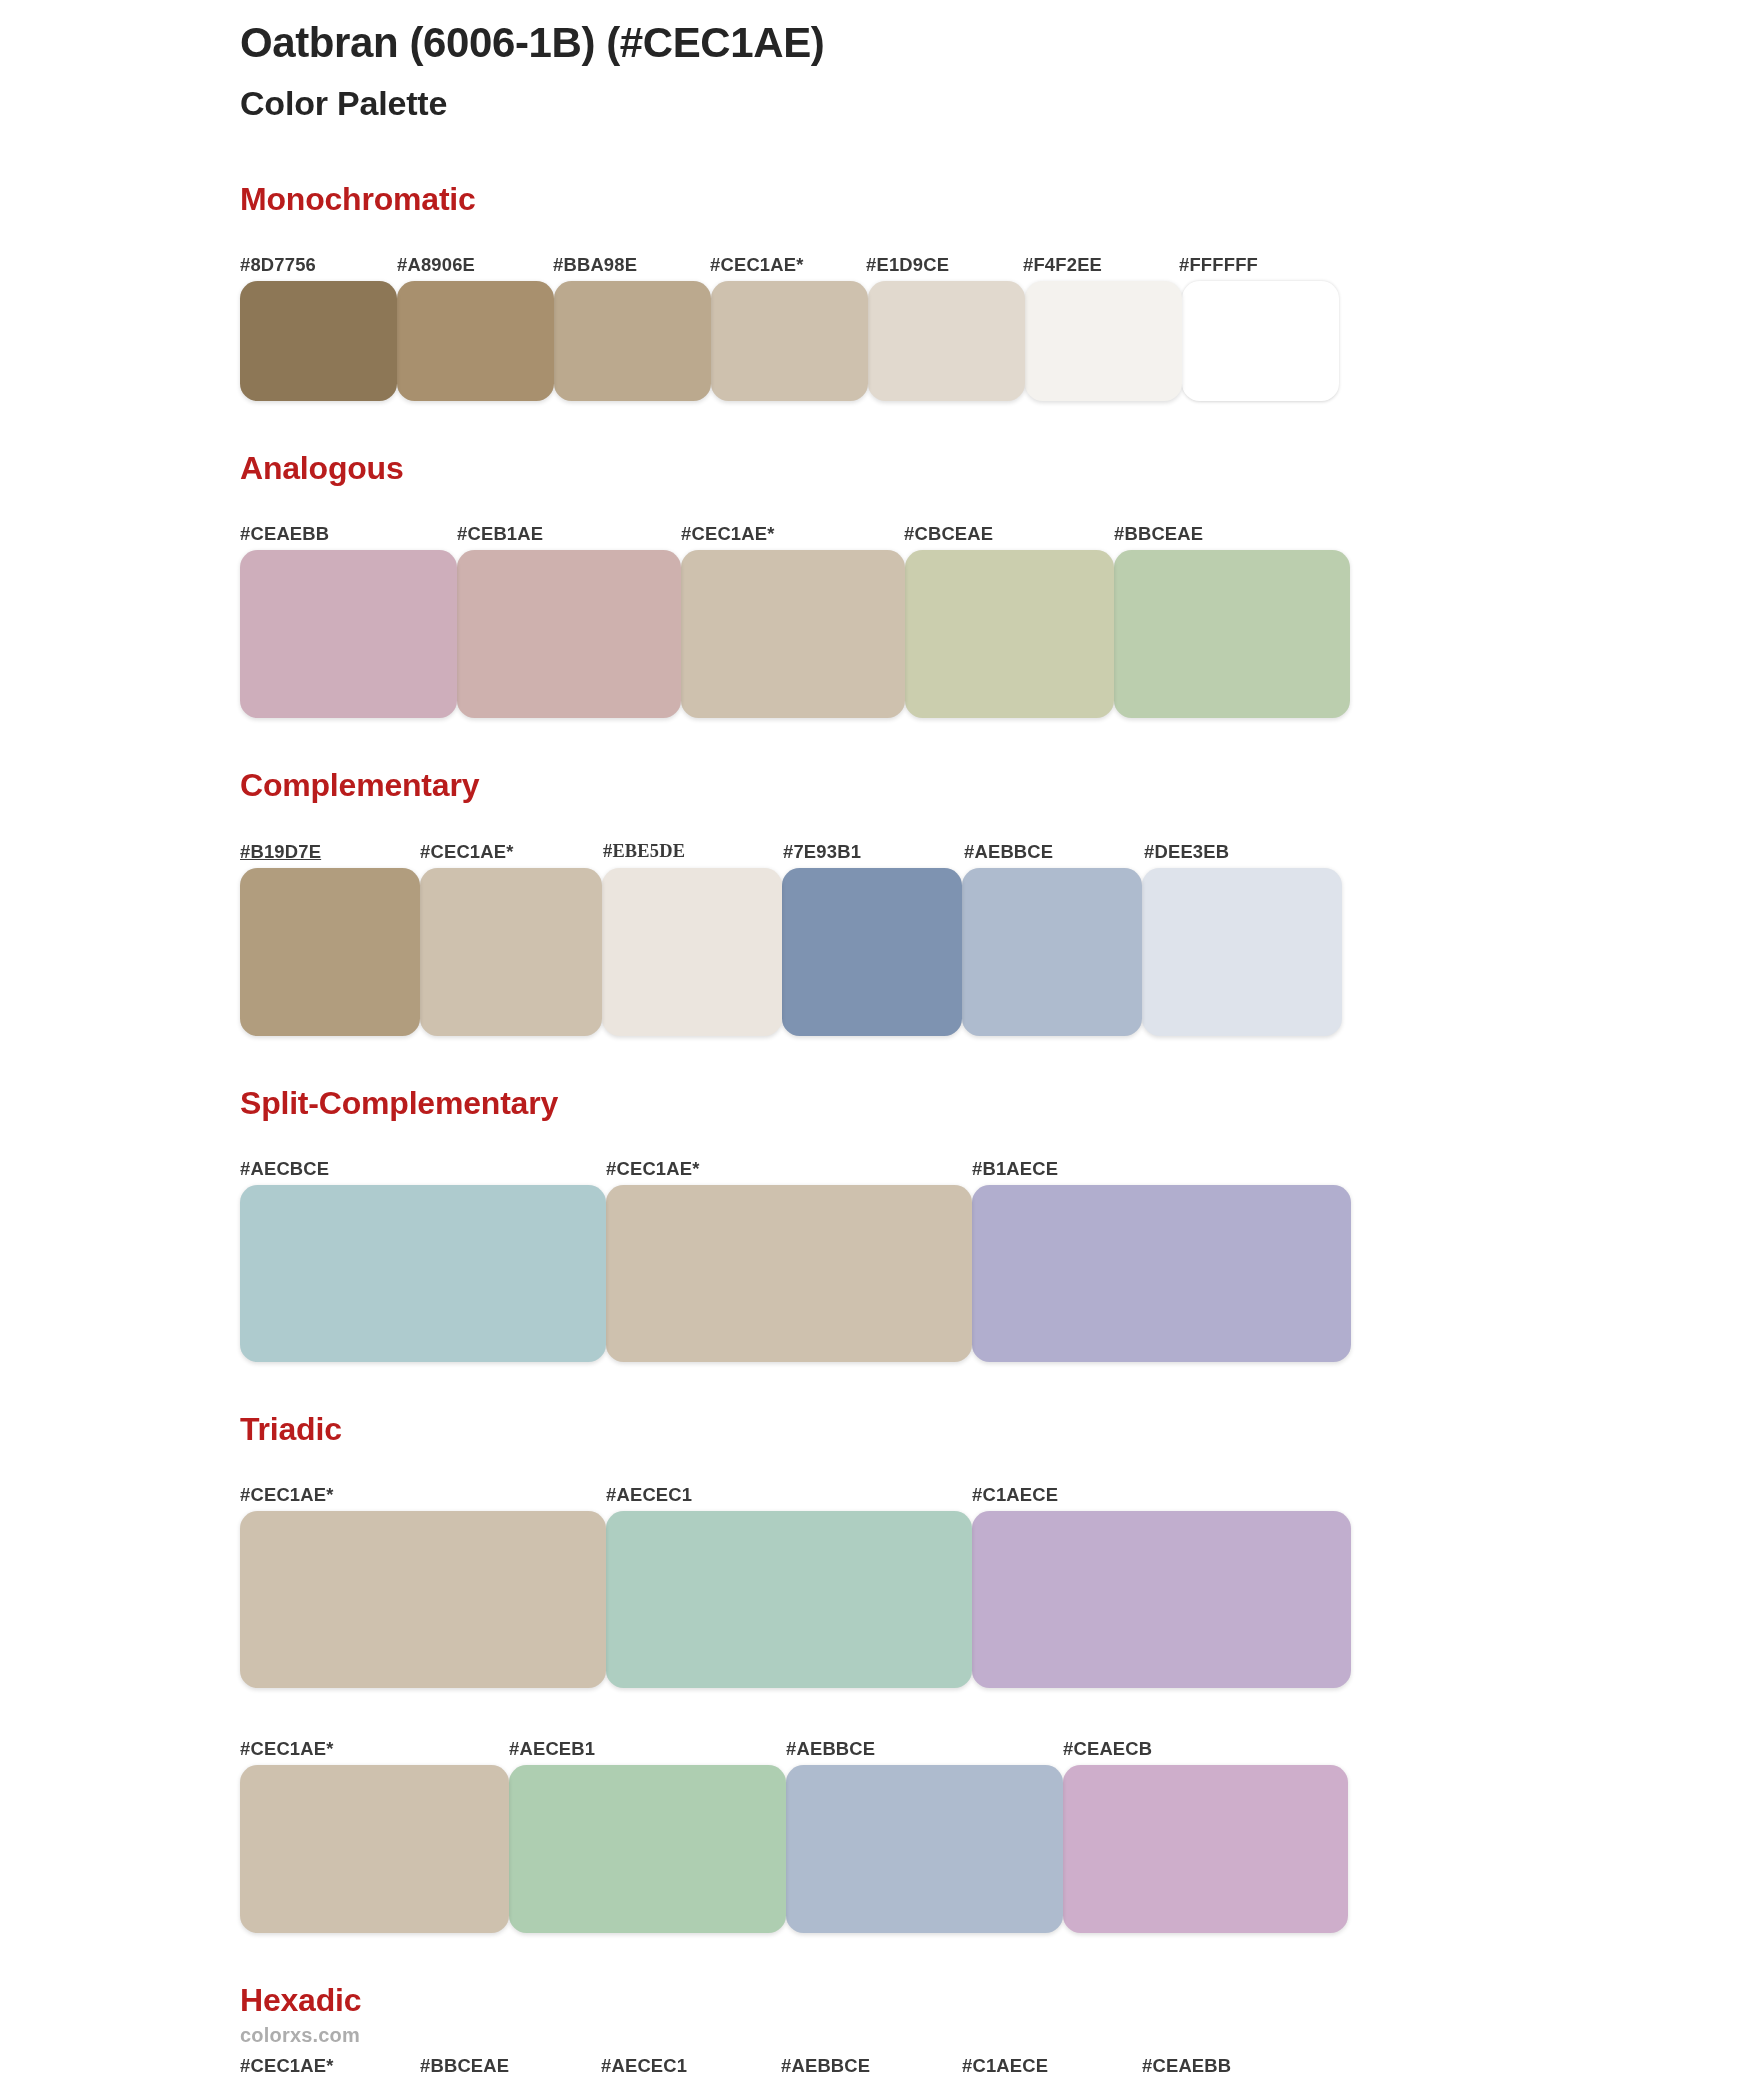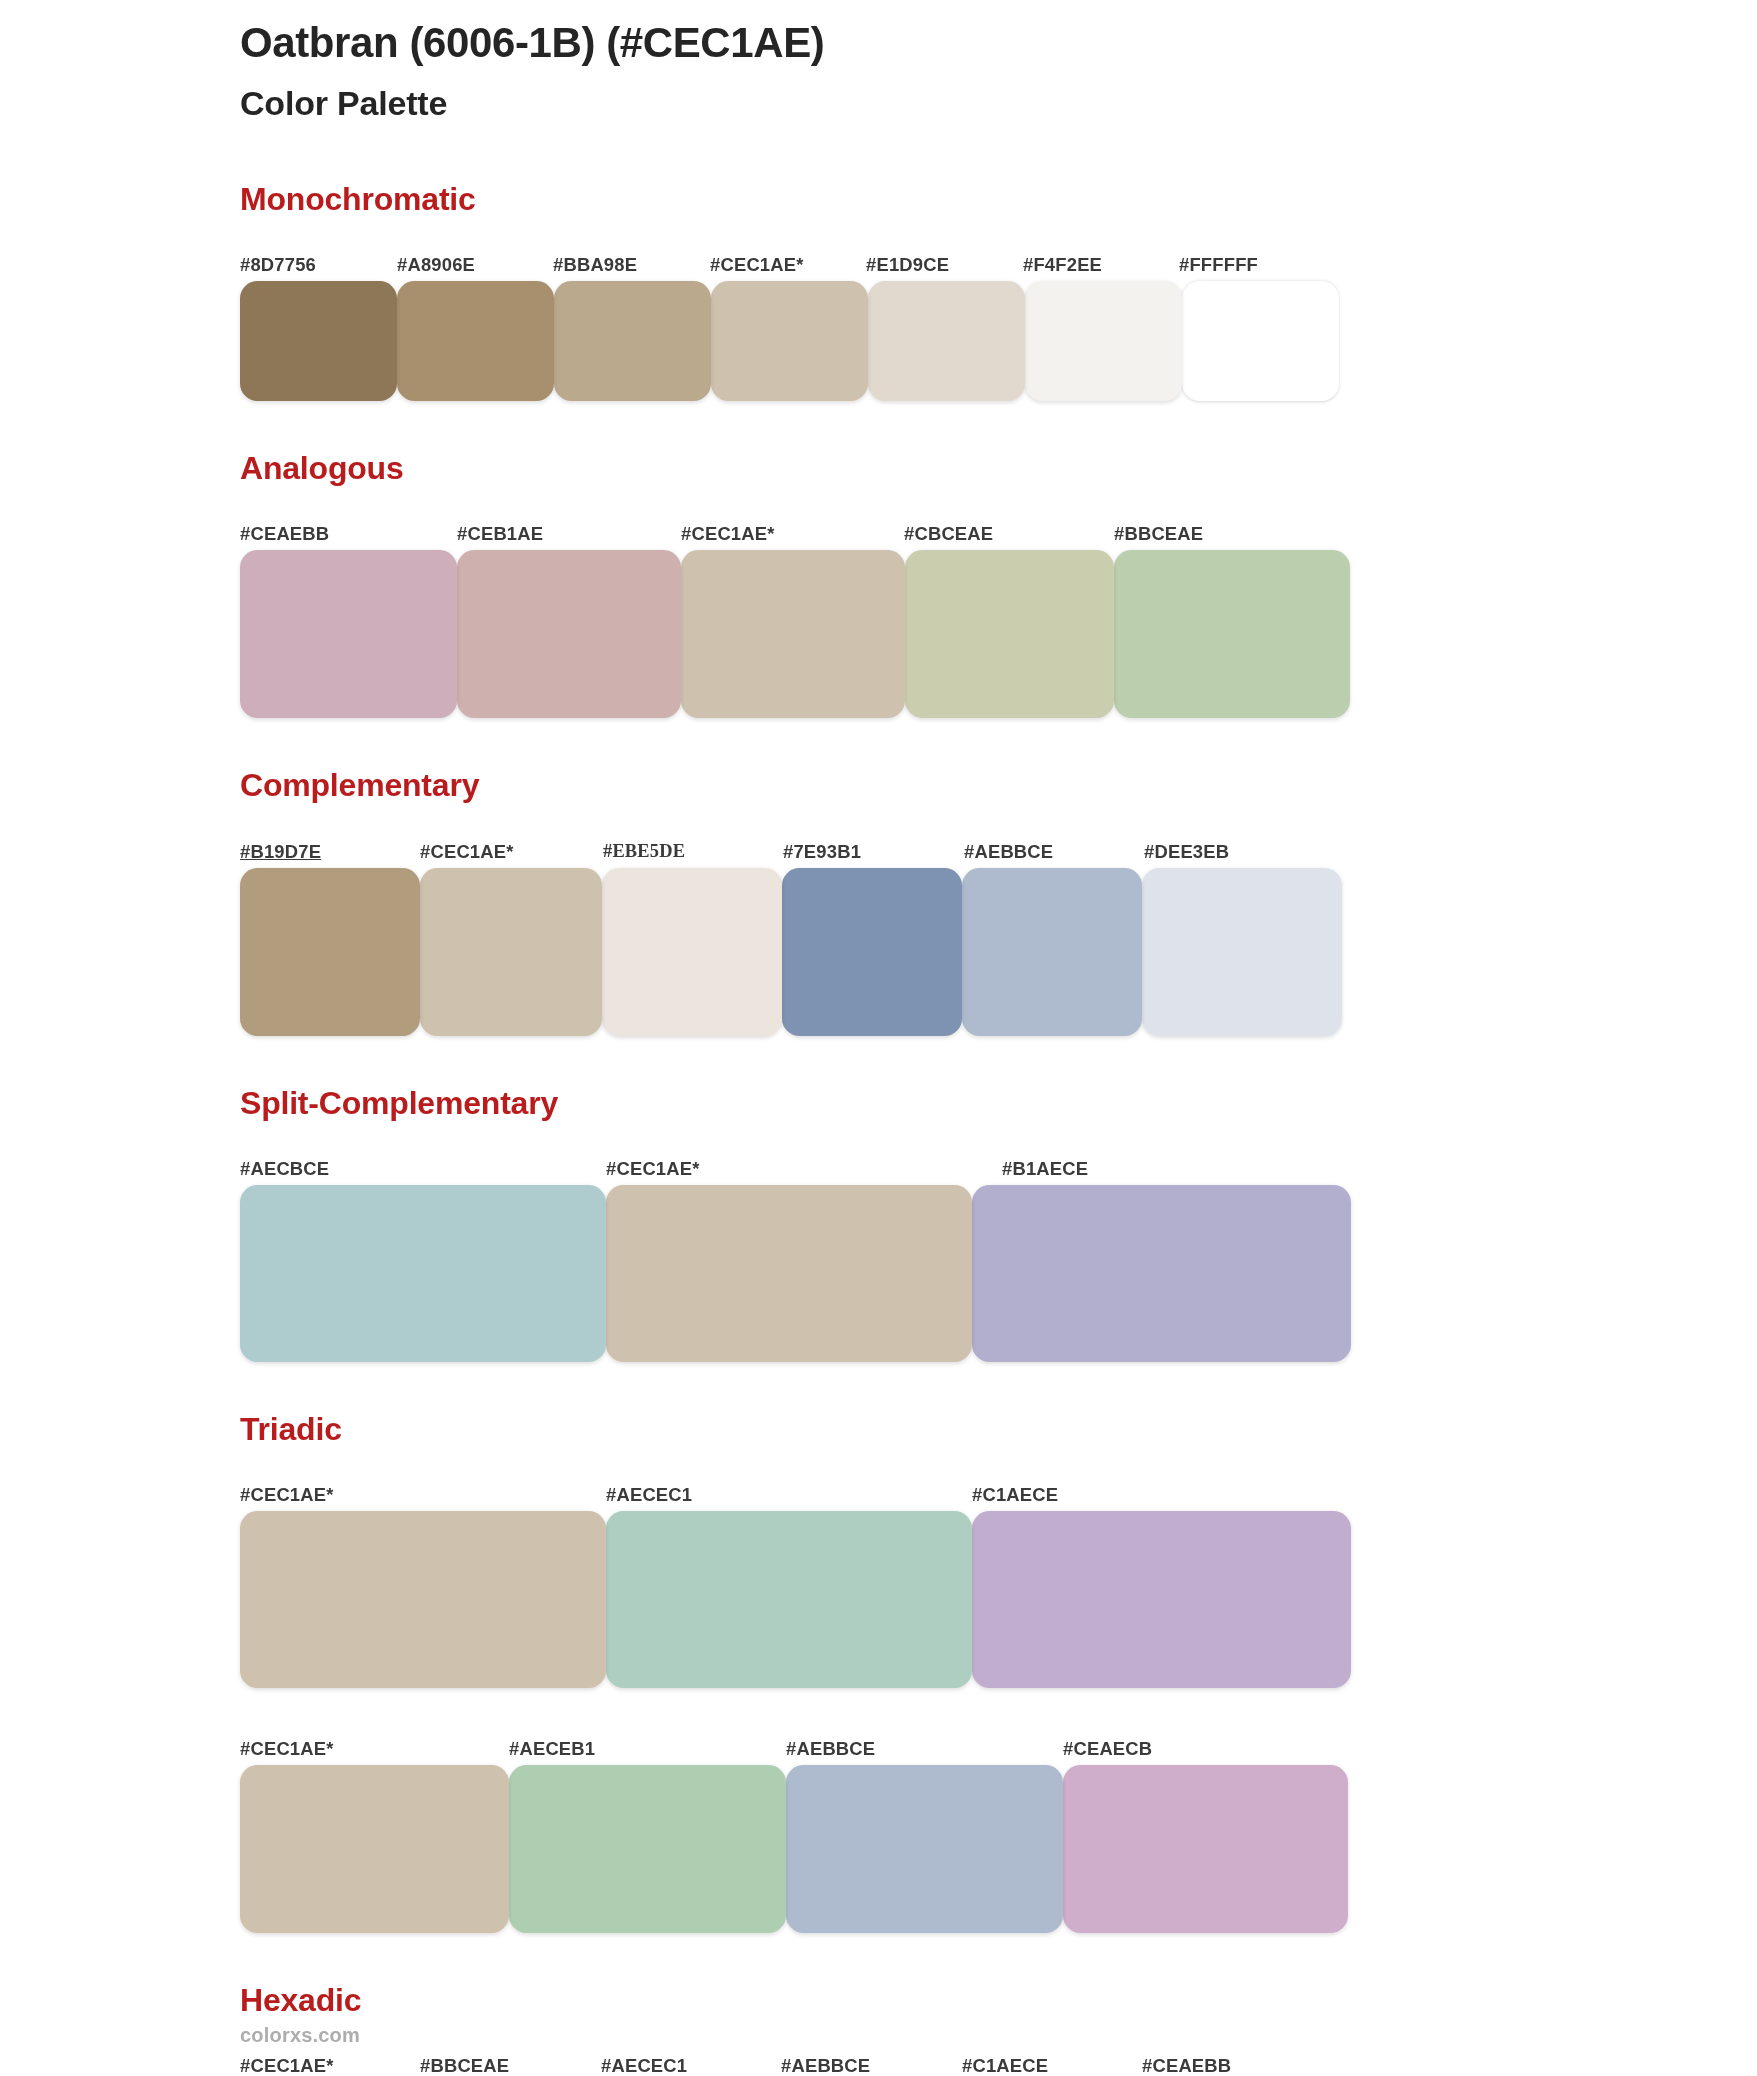--- a/index.html
+++ b/index.html
@@ -179,21 +179,21 @@
           <div class="swatch" title="#7E93B1" style="background: rgb(126, 147, 177); width: 180px; height: 168px; margin-left: 0px; z-index: 3;"></div>
           <div class="swatch" title="#AEBBCE" style="background: rgb(174, 187, 206); width: 180px; height: 168px; margin-left: 0px; z-index: 2;"></div>
           <div class="swatch" title="#DEE3EB" style="background: rgb(222, 227, 235); width: 200px; height: 168px; margin-left: 0px; z-index: 1;"></div>
         </div>
       </div>
       <div class="section" style="margin-top: 50px;">
         <div class="section-heading">Split-Complementary</div>
         <div class="swatch-labels">
           <span class="swatch-label" style="left: 0px;">#AECBCE</span>
           <span class="swatch-label" style="left: 366px;">#CEC1AE*</span>
-          <span class="swatch-label" style="left: 762px;">#B1AECE</span>
+          <span class="swatch-label" style="left: 732px;">#B1AECE</span>
         </div>
         <div class="swatch-row" style="height: 177px;">
           <div class="swatch" title="#AECBCE" style="background: rgb(174, 203, 206); width: 366px; height: 177px; margin-left: 0px; z-index: 3;"></div>
           <div class="swatch" title="#CEC1AE*" style="background: rgb(206, 193, 174); width: 366px; height: 177px; margin-left: 0px; z-index: 2;"></div>
           <div class="swatch" title="#B1AECE" style="background: rgb(177, 174, 206); width: 379px; height: 177px; margin-left: 0px; z-index: 1;"></div>
         </div>
       </div>
       <div class="section" style="margin-top: 50px;">
         <div class="section-heading">Triadic</div>
         <div class="swatch-labels">

